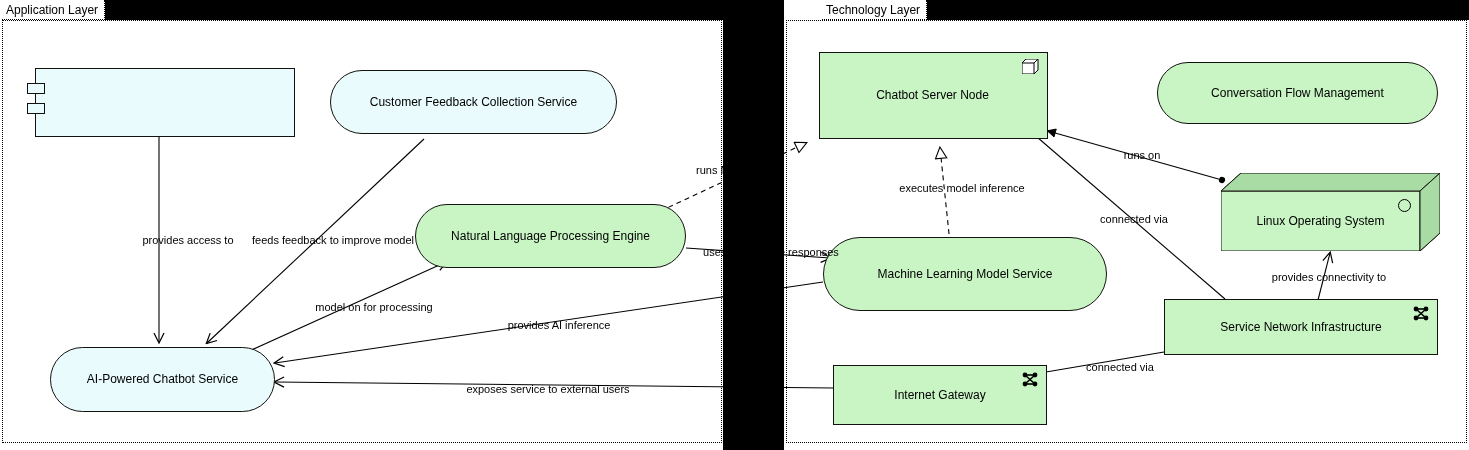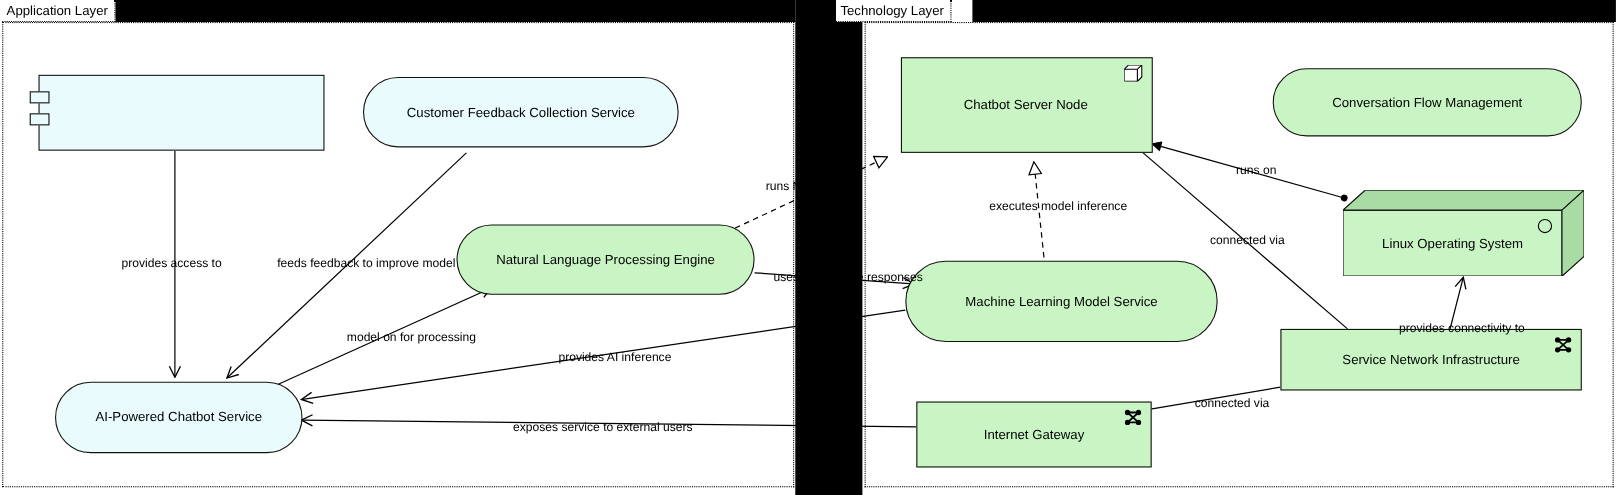--- a/index.html
+++ b/index.html
@@ -126,21 +126,21 @@
 </style>
 </head>
 <body>
 
 <div id="canvas">
 
   <div class="layer-panel" style="left:2px; top:20px; width:720px; height:423px;"></div>
   <div class="layer-label" style="left:2px; top:0px;">Application Layer</div>
 
   <div class="layer-panel" style="left:786px; top:20px; width:681px; height:423px;"></div>
-  <div class="layer-label" style="left:760px; top:0px;">Technology Layer</div>
+  <div class="layer-label" style="left:822px; top:0px;">Technology Layer</div>
 
   <div class="black-band" style="left:98px; top:0px; width:625px; height:20px;"></div>
   <div class="black-band" style="left:884px; top:0px; width:585px; height:20px;"></div>
   <div class="black-band" style="left:723px; top:0px; width:61px; height:450px;"></div>
 
   <svg class="edges" viewBox="0 0 1469 450" preserveAspectRatio="none">
     <defs>
       <marker id="arrowOpen" viewBox="0 0 12 12" refX="10" refY="6" markerWidth="11" markerHeight="11" orient="auto-start-reverse">
         <path d="M1,1 L11,6 L1,11" fill="none" stroke="#000" stroke-width="1.2"></path>
       </marker>
@@ -173,32 +173,32 @@
 
     <path class="edge" d="M1222,180 L1048,131" marker-start="url(#ballEnd)" marker-end="url(#arrowSolid)"></path>
 
     <path class="edge" d="M1225,299 L1030,131"></path>
 
     <path class="edge" d="M1046,372 L1164,352"></path>
 
     <path class="edge" d="M1318,300 L1330,253" marker-end="url(#arrowOpen)"></path>
   </svg>
 
-  <div class="edge-label" style="left:140px; top:240px;">provides access to</div>
+  <div class="edge-label" style="left:172px; top:240px;">provides access to</div>
   <div class="edge-label" style="left:317px; top:240px;">feeds feedback to improve model</div>
   <div class="edge-label" style="left:358px; top:307px;">model on for processing</div>
   <div class="edge-label" style="left:543px; top:325px;">provides AI inference</div>
   <div class="edge-label" style="left:532px; top:389px;">exposes service to external users</div>
   <div class="edge-label" style="left:703px; top:170px;">runs NLP</div>
   <div class="edge-label" style="left:755px; top:252px;">uses to generate responses</div>
   <div class="edge-label" style="left:946px; top:188px;">executes model inference</div>
   <div class="edge-label" style="left:1126px; top:155px;">runs on</div>
   <div class="edge-label" style="left:1118px; top:219px;">connected via</div>
   <div class="edge-label" style="left:1104px; top:367px;">connected via</div>
-  <div class="edge-label" style="left:1313px; top:277px;margin-top:22px;">provides connectivity to</div>
+  <div class="edge-label" style="left:1313px; top:277px;">provides connectivity to</div>
 
   <div class="node shape-component app-fill" style="left:35px; top:68px; width:260px; height:69px;">
     <span class="lug lug-a"></span>
     <span class="lug lug-b"></span>
   </div>
 
   <div class="node shape-service app-fill" style="left:330px; top:70px; width:287px; height:64px;">
     <span>Customer Feedback Collection Service</span>
   </div>
 

